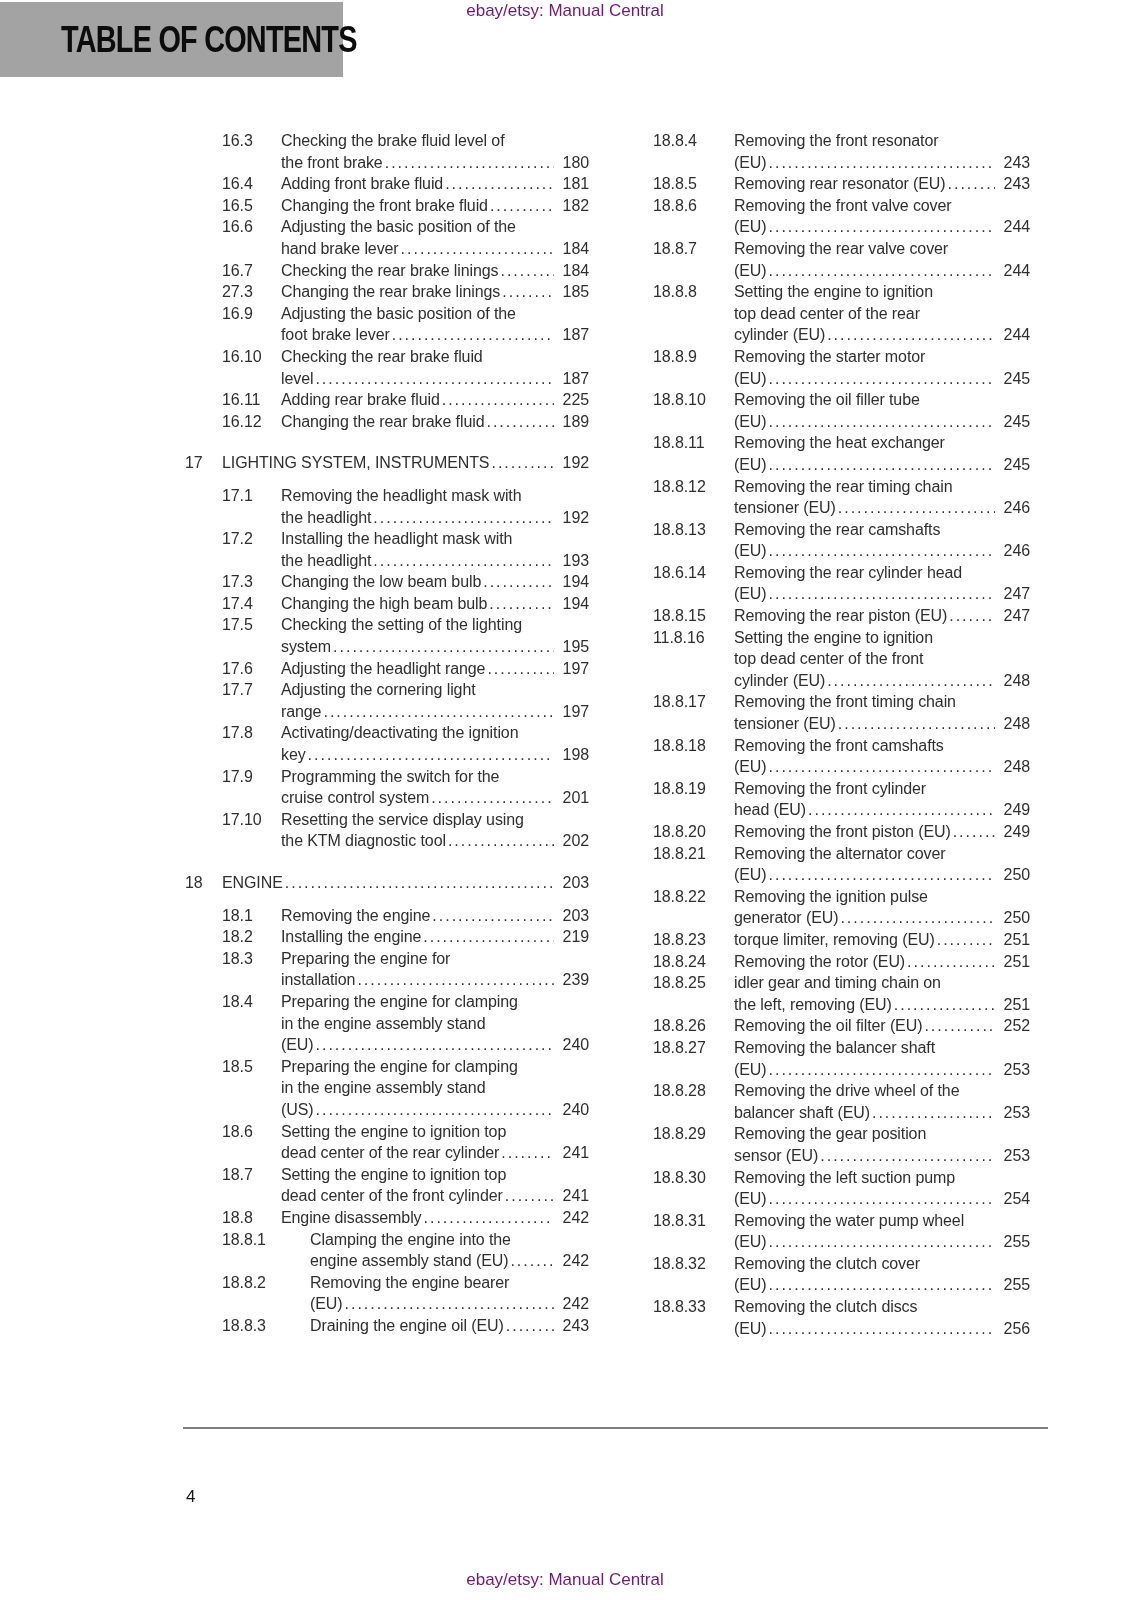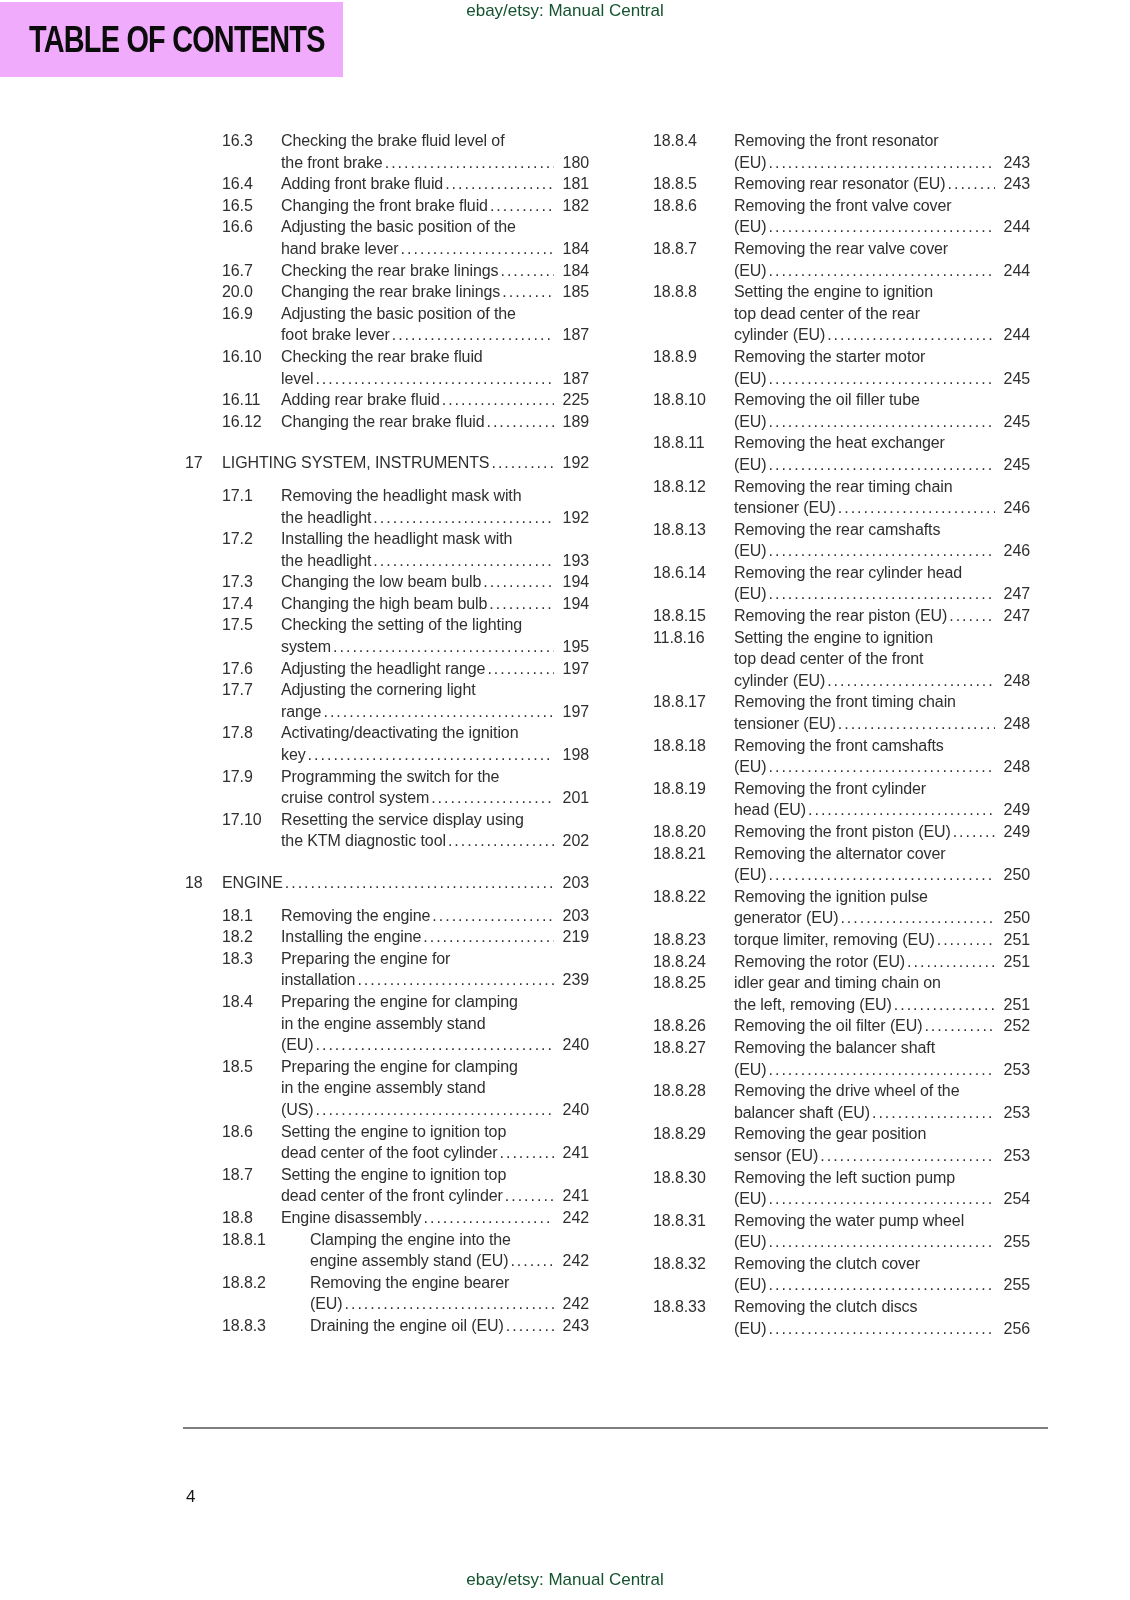--- a/index.html
+++ b/index.html
@@ -3,27 +3,27 @@
 <meta charset="utf-8">
 <style>
   * { margin:0; padding:0; box-sizing:border-box; }
   html,body { background:#ffffff; }
   .page {
     position:relative; width:1130px; height:1600px; background:#ffffff;
     font-family:"Liberation Sans", sans-serif; color:#2f2f2f; overflow:hidden;
   }
   .watermark {
     position:absolute; left:0; right:0; text-align:center;
-    font-size:17px; color:#14532d;
+    font-size:17px; color:#701a75;
   }
   .watermark.top { top:1px; }
   .watermark.bottom { top:1570px; }
   .title-box {
     position:absolute; left:0; top:2px; width:343px; height:75px;
-    background:#f0abfc; display:flex; align-items:center;
+    background:#a3a3a3; display:flex; align-items:center;padding-left:32px;
   }
   .title-text {
     display:inline-block; font-weight:bold; font-size:37px; color:#0c0c0c;
     letter-spacing:-1px; transform:scaleX(0.78); transform-origin:0 50%;
     margin-left:29px; white-space:nowrap;
   }
   .col { position:absolute; top:130px; font-size:16px; line-height:21.6px; letter-spacing:-0.1px; }
   .col-left  { left:185px; width:404px; }
   .col-right { left:653px; width:377px; }
   .entry { display:flex; align-items:flex-start; }
@@ -108,21 +108,21 @@
         <span class="num">16.7</span>
         <span class="body">
           <span class="line last">
             <span class="t">Checking the rear brake linings</span>
             <span class="dots">..........................................................................................</span>
             <span class="pg">184</span>
           </span>
         </span>
       </div>
       <div class="entry lv2">
-        <span class="num">20.0</span>
+        <span class="num">27.3</span>
         <span class="body">
           <span class="line last">
             <span class="t">Changing the rear brake linings</span>
             <span class="dots">..........................................................................................</span>
             <span class="pg">185</span>
           </span>
         </span>
       </div>
       <div class="entry lv2">
         <span class="num">16.9</span>
@@ -346,21 +346,21 @@
             <span class="dots">..........................................................................................</span>
             <span class="pg">240</span>
           </span>
         </span>
       </div>
       <div class="entry lv2">
         <span class="num">18.6</span>
         <span class="body">
           <span class="line">Setting the engine to ignition top</span>
           <span class="line last">
-            <span class="t">dead center of the foot cylinder</span>
+            <span class="t">dead center of the rear cylinder</span>
             <span class="dots">..........................................................................................</span>
             <span class="pg">241</span>
           </span>
         </span>
       </div>
       <div class="entry lv2">
         <span class="num">18.7</span>
         <span class="body">
           <span class="line">Setting the engine to ignition top</span>
           <span class="line last">

